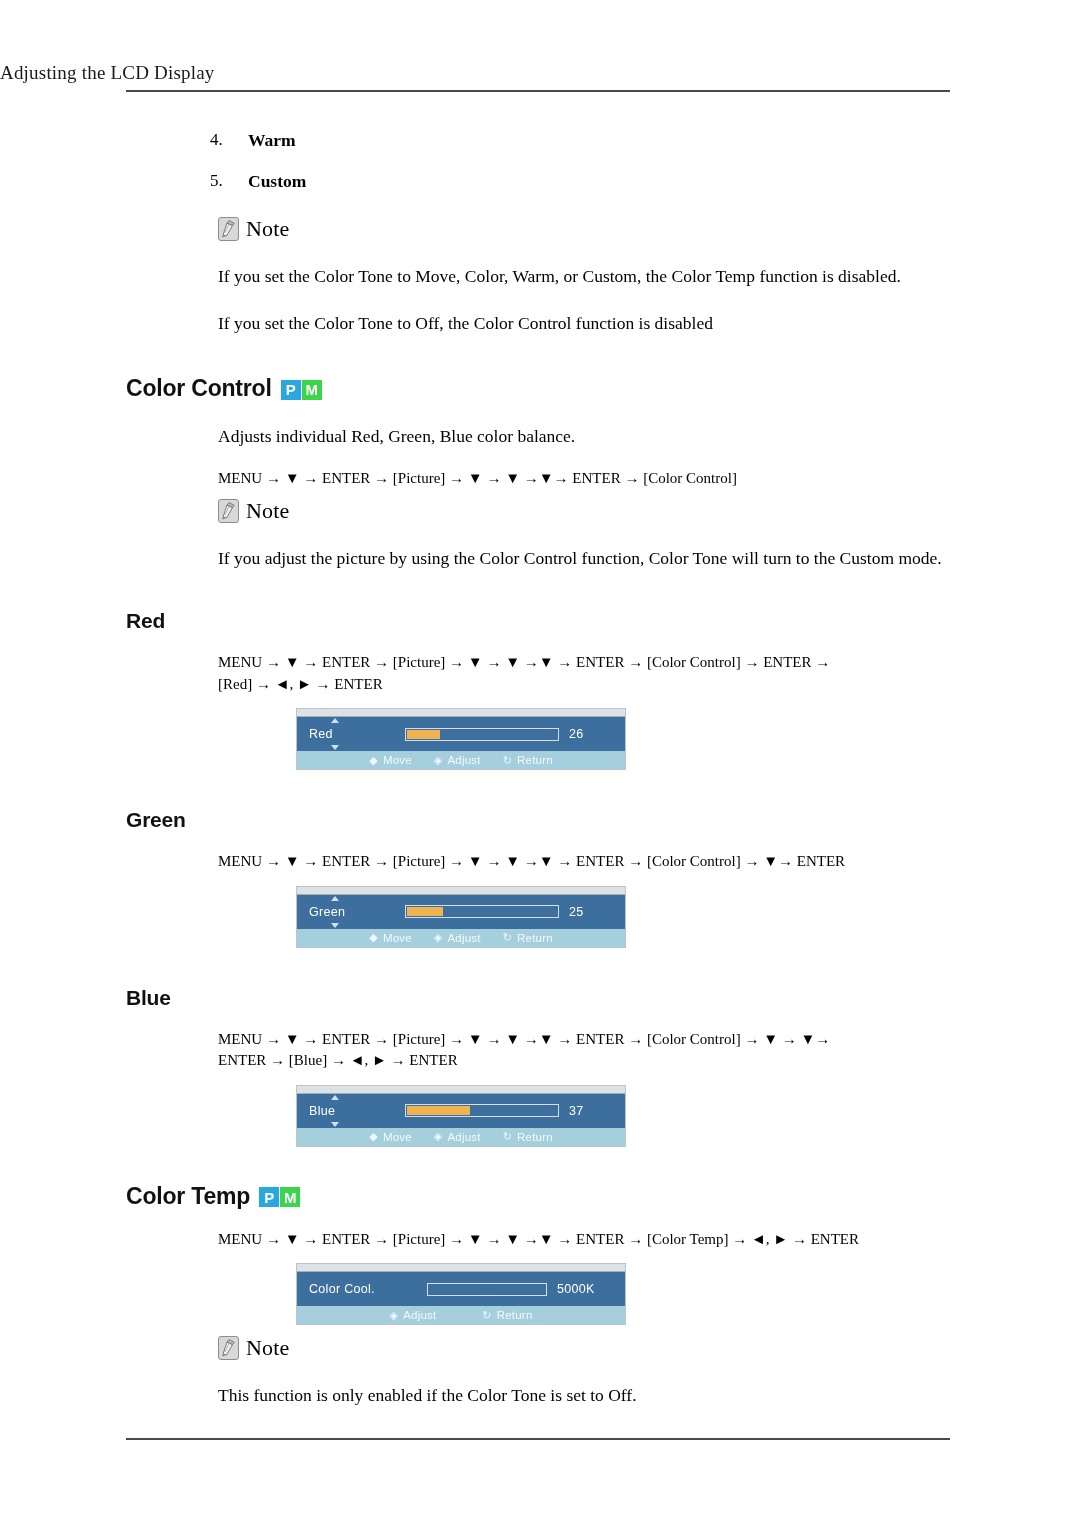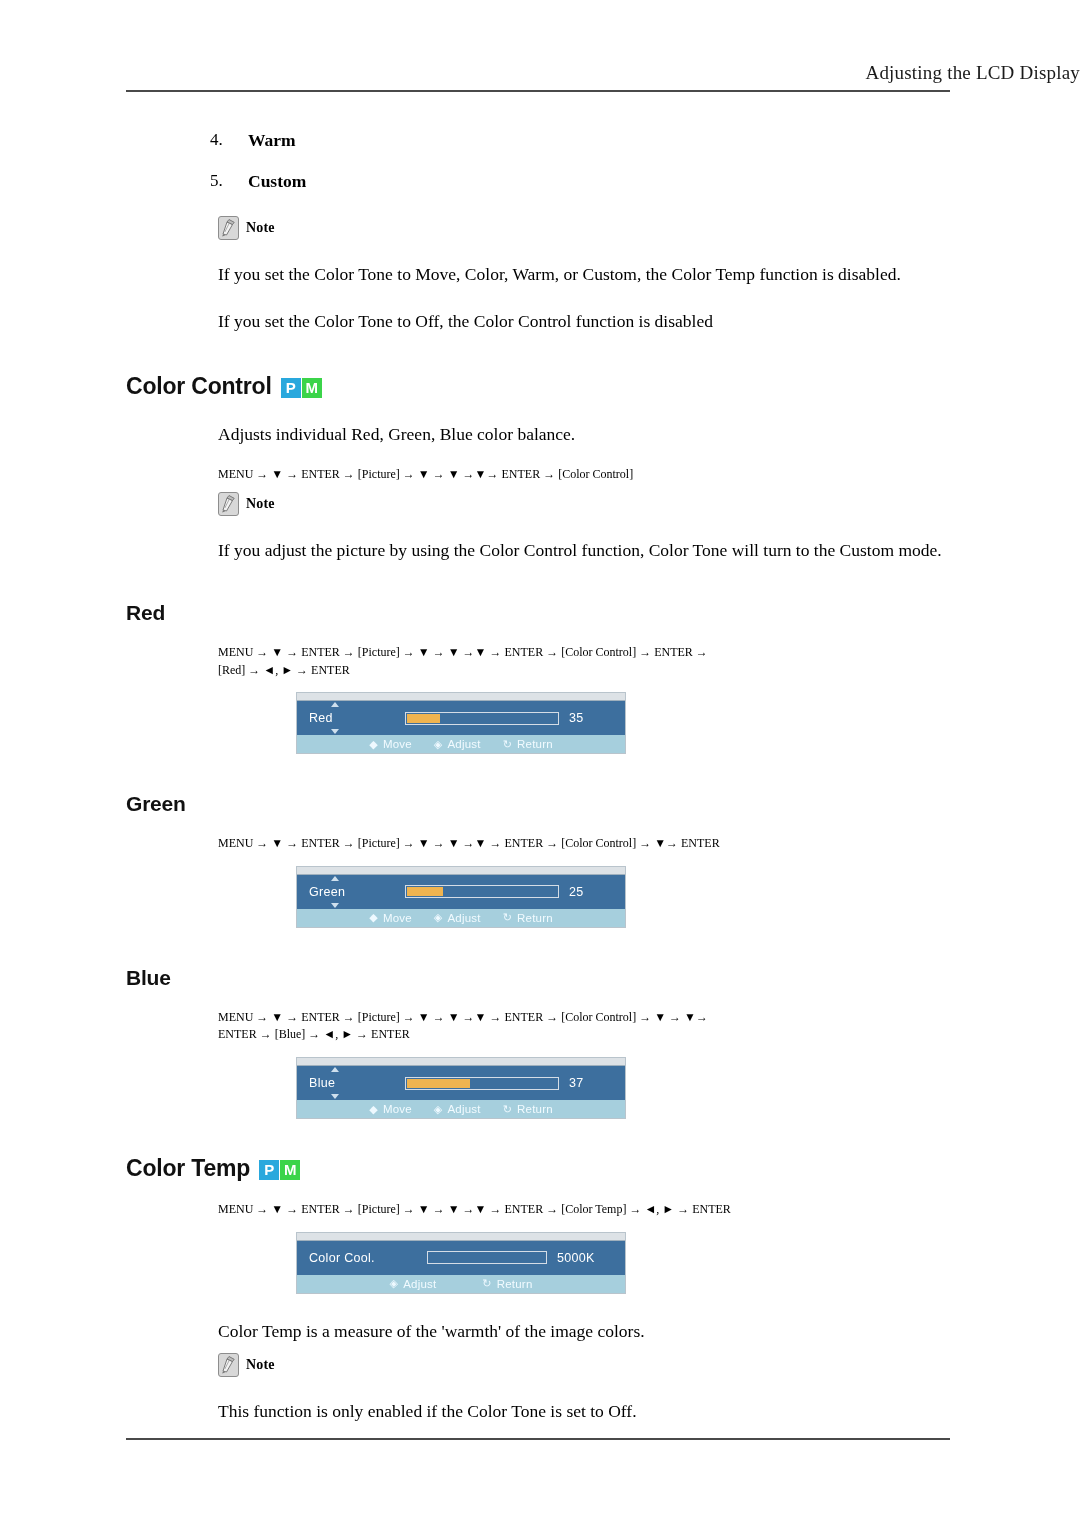--- a/index.html
+++ b/index.html
@@ -21,21 +21,21 @@
     height: 1527px;
     box-sizing: border-box;
   }
 
   
   .page-header {
     position: absolute;
     top: 62px;
     left: 0;
     width: 1080px;
-    text-align: right;
+    text-align: left;
     font-family: "Liberation Serif", serif;
     font-size: 19px;
     color: #1a1a1a;
     letter-spacing: 0.2px;
   }
   .rule-top {
     position: absolute;
     top: 90px;
     left: 126px;
     width: 824px;
@@ -85,22 +85,22 @@
     margin-top: 24px;
     gap: 7px;
   }
   .note-icon {
     width: 21px;
     height: 24px;
     flex: none;
     display: block;
   }
   .note-label {
-    font-weight: bold;
-    font-size: 14px;
+    font-weight: normal;
+    font-size: 22px;
     letter-spacing: 0.2px;
   }
 
   .para {
     margin-left: 218px;
     margin-right: 128px;
     margin-top: 23px;
     font-size: 17.5px;
     line-height: 1.35;
     text-align: left;
@@ -150,21 +150,21 @@
     line-height: 1;
   }
   .badge-p { background: #29a8dd; }
   .badge-m { background: #3bd44a; }
 
   
   .menupath {
     margin-left: 218px;
     margin-right: 53px;
     margin-top: 20px;
-    font-size: 12px;
+    font-size: 15px;
     line-height: 1.3;
   }
 
   
   .osd {
     width: 330px;
     margin: 14px 0 0 296px;
     background: #3d6f9e;
     border: 1px solid #b9c4cc;
     box-sizing: border-box;
@@ -323,21 +323,21 @@
       <div class="osd-topbar"></div>
       <div class="osd-body">
         <div class="osd-label">
           <span class="car-up"></span>
           <span>Red</span>
           <span class="car-dn"></span>
         </div>
         <div class="osd-track">
           <div class="osd-fill" style="width: calc(23% - 2px);"></div>
         </div>
-        <div class="osd-value">35</div>
+        <div class="osd-value">26</div>
       </div>
       <div class="osd-footer">
         <span class="foot-item">
           <span class="glyph">◆</span>
           <span>Move</span>
         </span>
         <span class="foot-item">
           <span class="glyph">◈</span>
           <span>Adjust</span>
         </span>
@@ -438,23 +438,20 @@
           <span class="glyph">◈</span>
           <span>Adjust</span>
         </span>
         <span class="foot-item">
           <span class="glyph">↻</span>
           <span>Return</span>
         </span>
       </div>
     </div>
 
-    <div class="para" style="margin-top:26px">
-      <b>Color Temp</b> is a measure of the 'warmth' of the image colors.
-    </div>
 
     <div class="note" style="margin-top:10px">
       <svg class="note-icon" viewBox="0 0 21 24">
         <rect x="0.5" y="0.5" width="20" height="23" rx="2.5" fill="#d8d8d8" stroke="#8d8d8d"></rect>
         <path d="M5 18 L9 6 L14.5 8.5 L8.5 19 Z" fill="#f2f2f2" stroke="#6f6f6f" stroke-width="0.9"></path>
         <path d="M9 6 L11 3.5 L16.2 6.3 L14.5 8.5 Z" fill="#bdbdbd" stroke="#6f6f6f" stroke-width="0.9"></path>
         <path d="M5 18 L4.2 20.6 L7.2 19.6 Z" fill="#7a7a7a"></path>
         <path d="M6.8 16 L11.4 7" stroke="#9a9a9a" stroke-width="0.8" fill="none"></path>
       </svg>
       <span class="note-label">Note</span>

